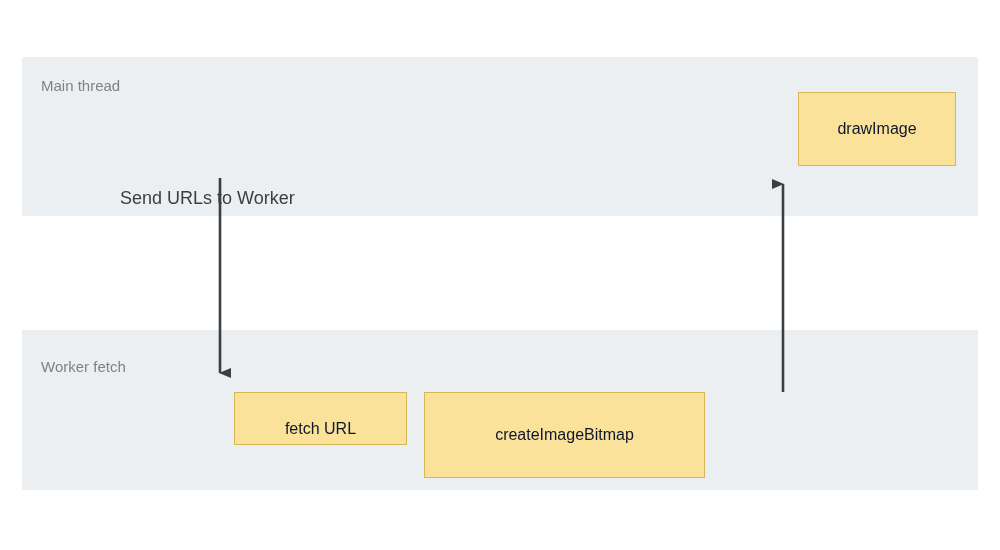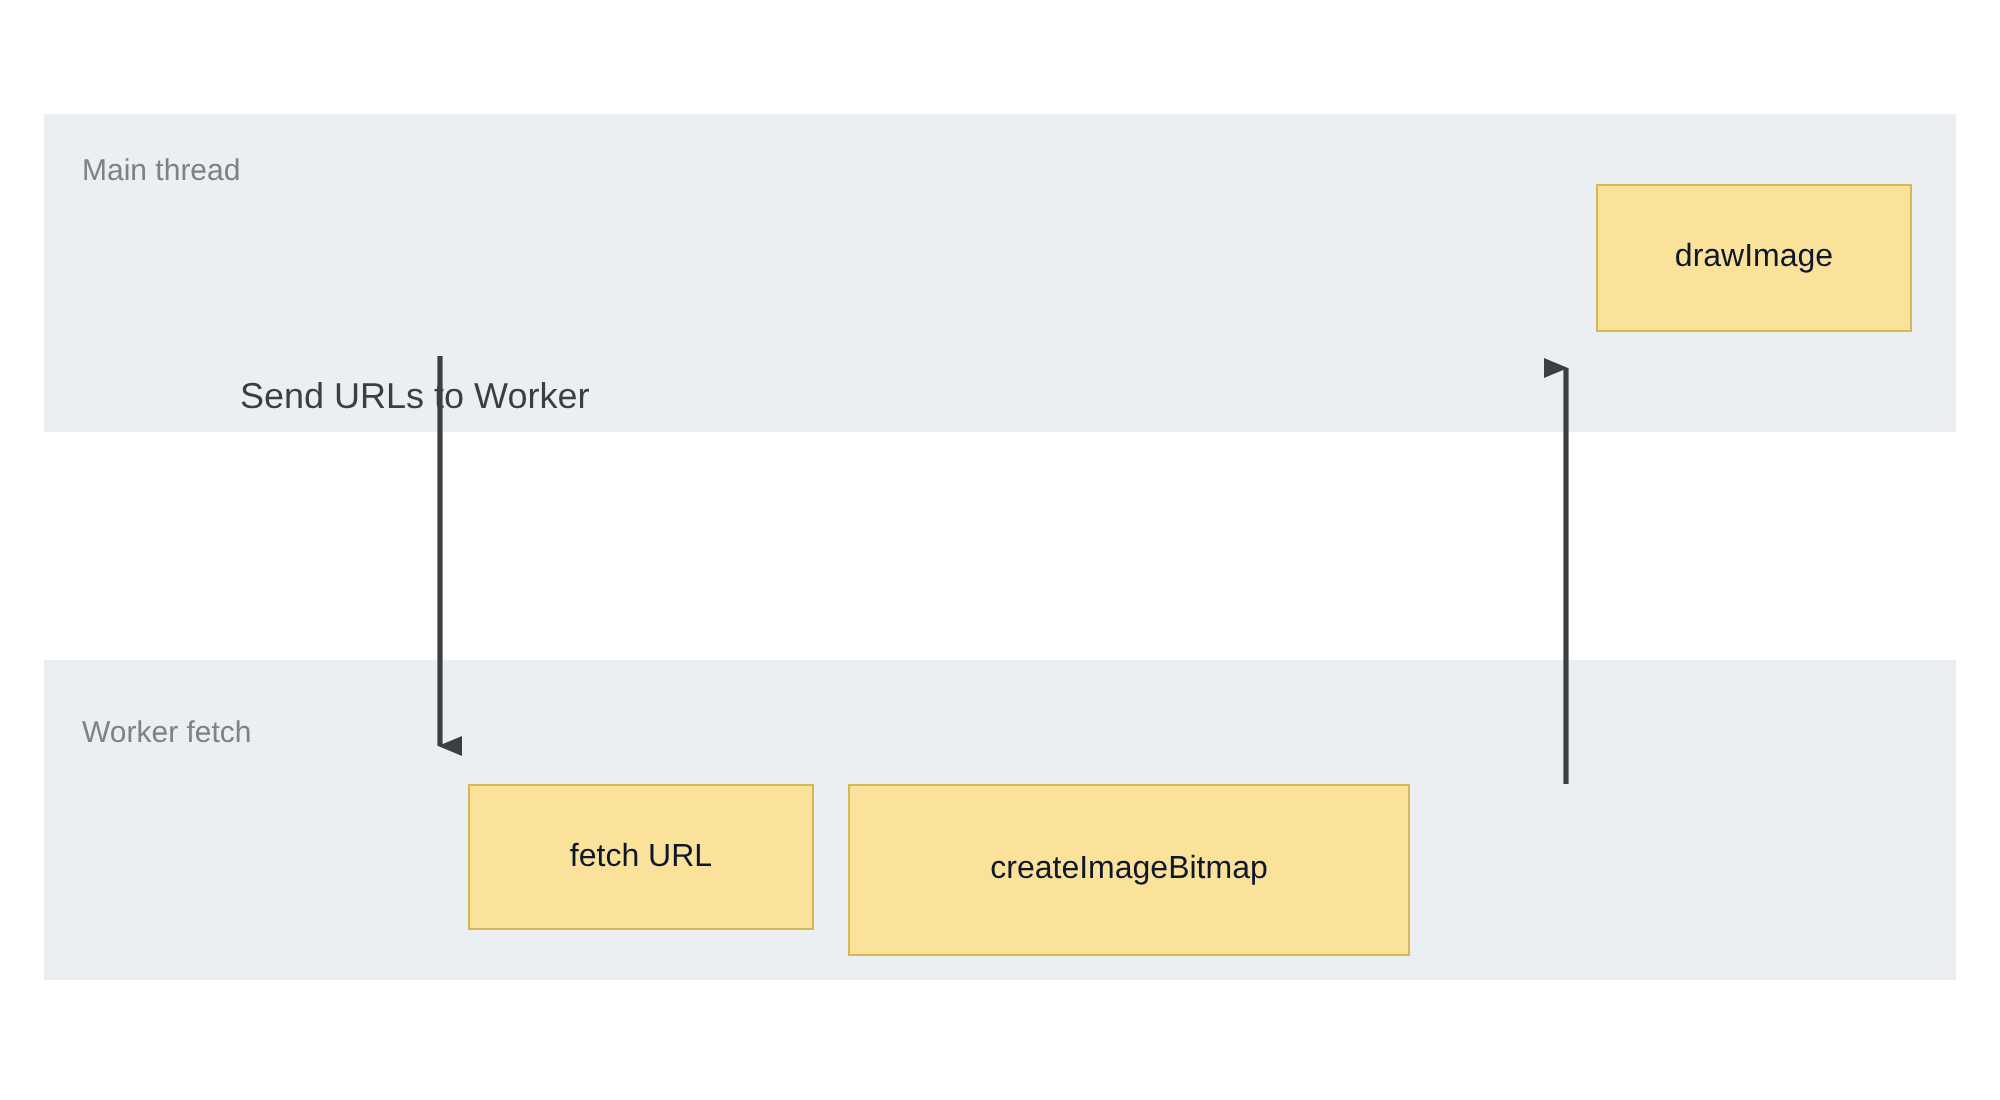--- a/index.html
+++ b/index.html
@@ -66,21 +66,22 @@
   .node-drawimage {
     left: 798px;
     top: 92px;
     width: 158px;
     height: 74px;
   }
   .node-fetchurl {
     left: 234px;
     top: 392px;
     width: 173px;
-    height: 73px;
+    height: 53px;
+    align-items: flex-end;
   }
   .node-createimagebitmap {
     left: 424px;
     top: 392px;
     width: 281px;
     height: 86px;
   }
   .edge-label {
     position: absolute;
     color: #3b3f42;

